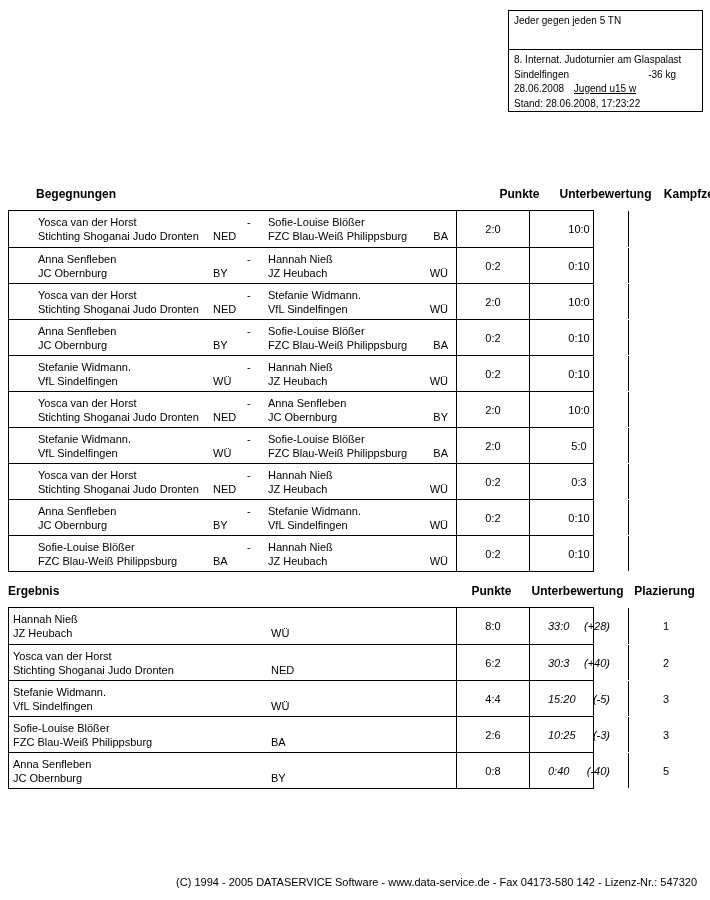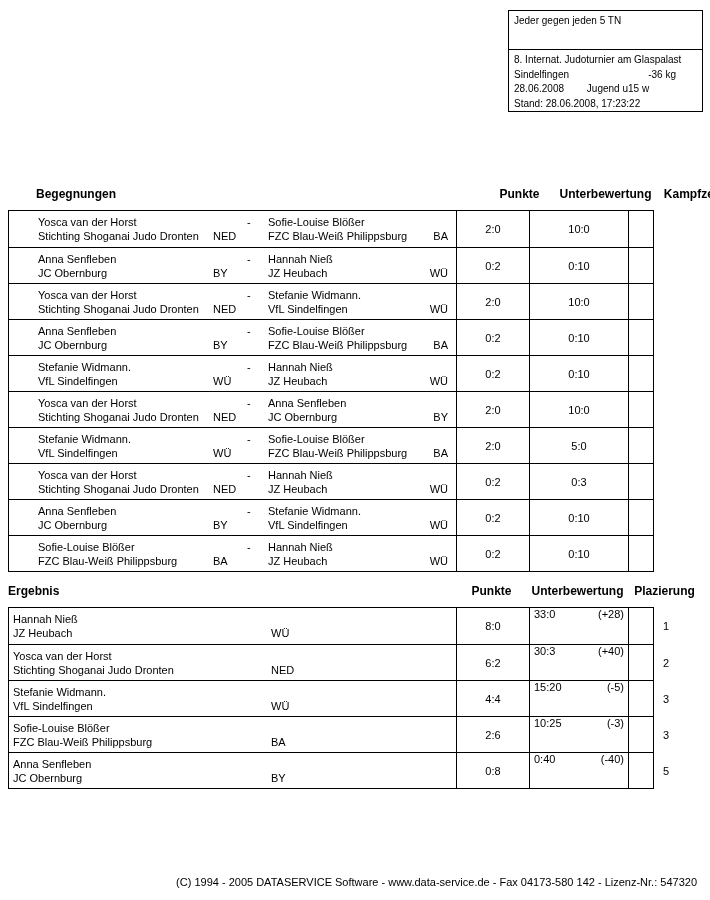--- a/index.html
+++ b/index.html
@@ -11,32 +11,32 @@
   }
 
   
   .header-box {
     position: absolute; left: 508px; top: 10px; width: 195px; height: 102px;
     border: 1px solid #000; font-size: 10px; background: #fff;
   }
   .header-box .hb-top { height: 39px; border-bottom: 1px solid #000; padding: 4px 0 0 5px; }
   .header-box .hb-bottom { padding: 3px 0 0 5px; line-height: 14.5px; }
   .hb-line2 { display: flex; justify-content: space-between; padding-right: 26px; }
-  .hb-line3 .age { margin-left: 20px; }
+  .hb-line3 .age { margin-left: 7px; text-decoration: underline; }
 
   
   .thead-row {
     position: absolute; left: 8px; width: 694px; height: 16px;
     display: grid; grid-template-columns: 447px 73px 99px 75px;
     font-weight: bold; font-size: 12px;
   }
   .thead-row .tc { text-align: center; }
 
   .grid-table {
-    position: absolute; left: 8px; width: 646px;
+    position: absolute; left: 8px; width: 586px;
     border: 1px solid #000; background: #fff;
   }
   .trow {
     display: grid; grid-template-columns: 447px 73px 99px 75px;
     height: 36px; border-top: 1px solid #000;
   }
   .trow:first-child { border-top: none; }
   .tcell { border-left: 1px solid #000; font-size: 11px; }
   .tcell:first-child { border-left: none; }
   .tcell.center { display: flex; align-items: center; justify-content: center; }
@@ -50,21 +50,21 @@
   .b-rname  { left: 259px; top: 5px; }
   .b-lclub  { left: 29px;  top: 19px; }
   .b-lcode  { left: 204px; top: 19px; }
   .b-rclub  { left: 259px; top: 19px; }
   .b-rcode  { right: 8px;  top: 19px; }
   
   .e-name { left: 4px;   top: 5px; }
   .e-club { left: 4px;   top: 19px; }
   .e-code { left: 262px; top: 19px; }
   
-  .tcell.ub { display: flex; justify-content: space-between; padding: 0 4px; }
+  .tcell.ub { display: flex; align-items: center; justify-content: space-between; padding: 0 18px; font-style: italic; }
 
   
   .footer {
     position: absolute; top: 876px; right: 13px;
     font-size: 11px; white-space: nowrap;
   }
 </style>
 </head>
 <body>
 

